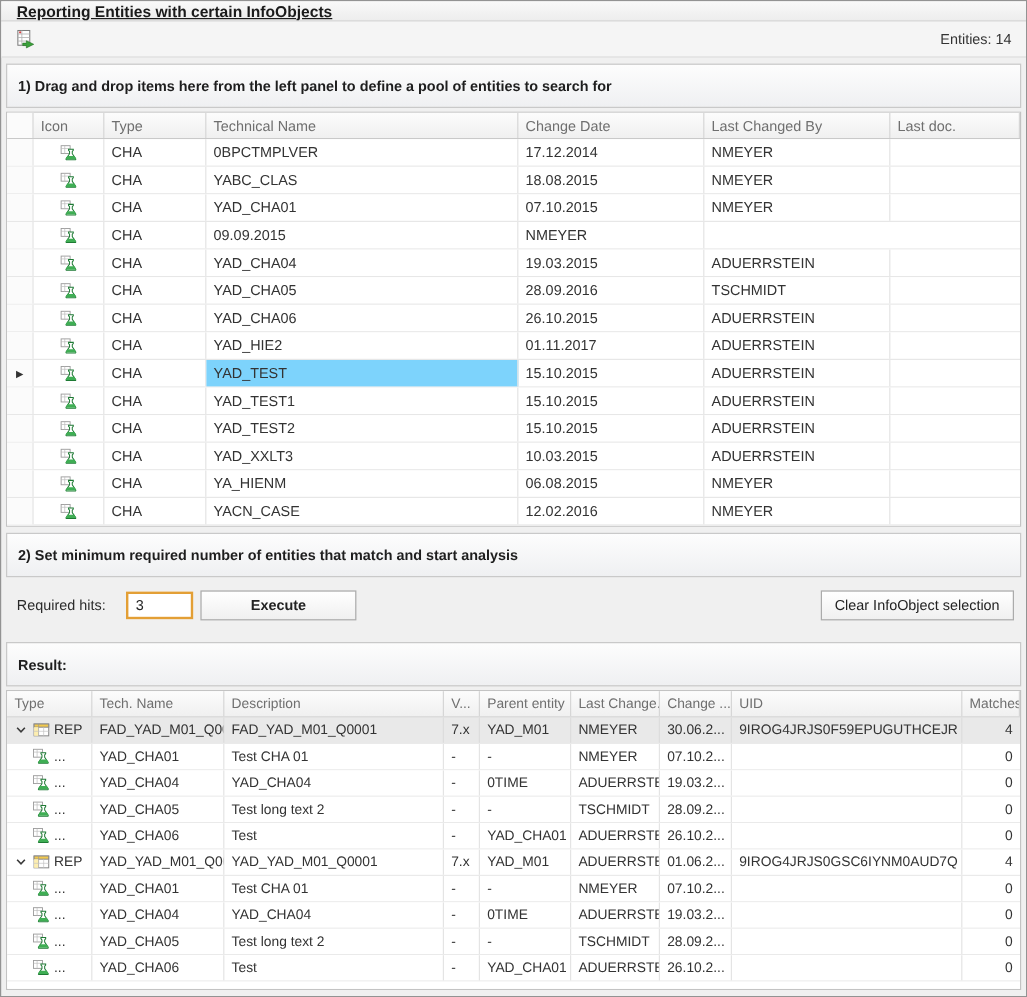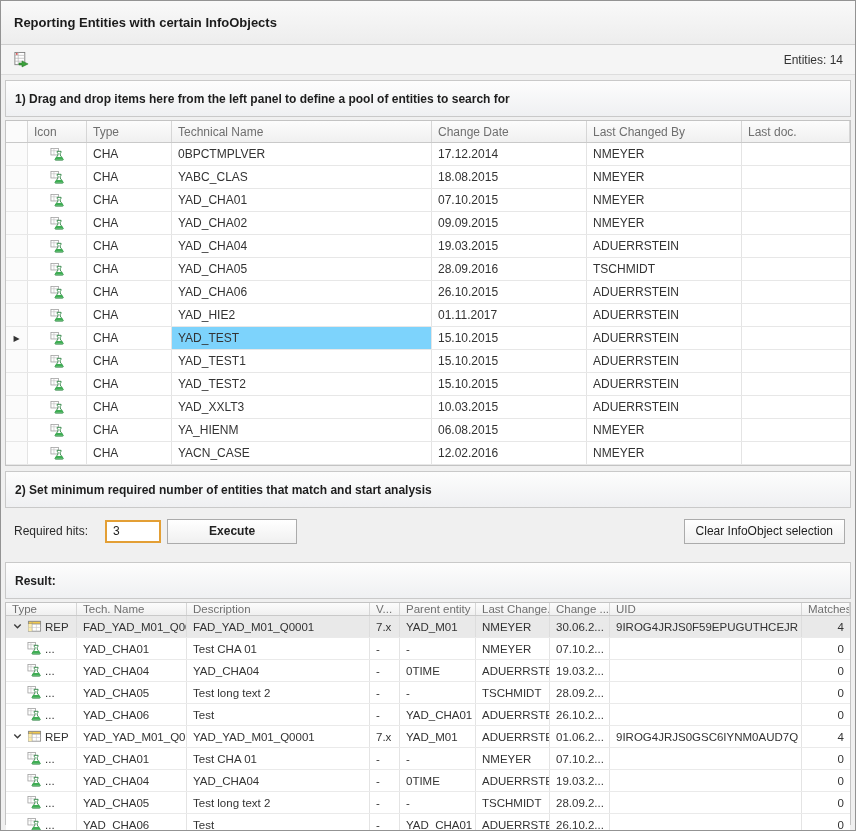--- a/index.html
+++ b/index.html
@@ -12,26 +12,26 @@
     cursor: default;
   }
   .window {
     width: 856px; height: 831px;
     border: 1px solid #939393;
     background: #f0f0f0;
     display: flex; flex-direction: column;
     overflow: hidden;
   }
   .titlebar {
-    height: 44px; flex: none;
+    height: 17px; flex: none;
     background: linear-gradient(#f9f9f9, #ededed);
     border-bottom: 1px solid #cfcfcf;
     display: flex; align-items: center;
     padding: 0 13px;
-    font-weight: bold; font-size: 13px; color: #1b1b1b;
+    font-weight: bold; font-size: 13px; color: #1b1b1b; text-decoration: underline;
   }
   .toolbar {
     height: 30px; flex: none;
     background: #f5f5f5;
     border-bottom: 1px solid #dddddd;
     display: flex; align-items: center;
     padding: 0 8px;
   }
   .toolbtn {
     width: 24px; height: 24px;
@@ -221,21 +221,20 @@
               <svg width="15" height="15" viewBox="0 0 16 16">
                 <rect x="1" y="1.5" width="8" height="7" fill="#ffffff" stroke="#9a9a9a" stroke-width="0.8"></rect>
                 <line x1="1" y1="4" x2="9" y2="4" stroke="#bababa" stroke-width="0.6"></line>
                 <line x1="4.2" y1="1.5" x2="4.2" y2="8.5" stroke="#bababa" stroke-width="0.6"></line>
                 <path d="M7.6 4.6 h4.2 v1 l-0.9 1 v2 l3 4.4 q0.55 1 -0.6 1 h-7.2 q-1.15 0 -0.6 -1 l3 -4.4 v-2 l-0.9 -1 z" fill="#ffffff" stroke="#1e7a34" stroke-width="0.9"></path>
                 <path d="M6.7 10.6 h6 l1.5 2.3 q0.4 0.7 -0.45 0.7 h-8.1 q-0.85 0 -0.45 -0.7 z" fill="#3fae54"></path>
               </svg>
             </span>
           </div>
           <div class="c">CHA</div>
-          <div class="c">YAD_CHA02</div>
           <div class="c">09.09.2015</div>
           <div class="c">NMEYER</div>
           <div class="c last"></div>
         </div>
         <div class="grid-pool prow">
           <div class="c csel"></div>
           <div class="c cicon">
             <span class="ic">
               <svg width="15" height="15" viewBox="0 0 16 16">
                 <rect x="1" y="1.5" width="8" height="7" fill="#ffffff" stroke="#9a9a9a" stroke-width="0.8"></rect>

